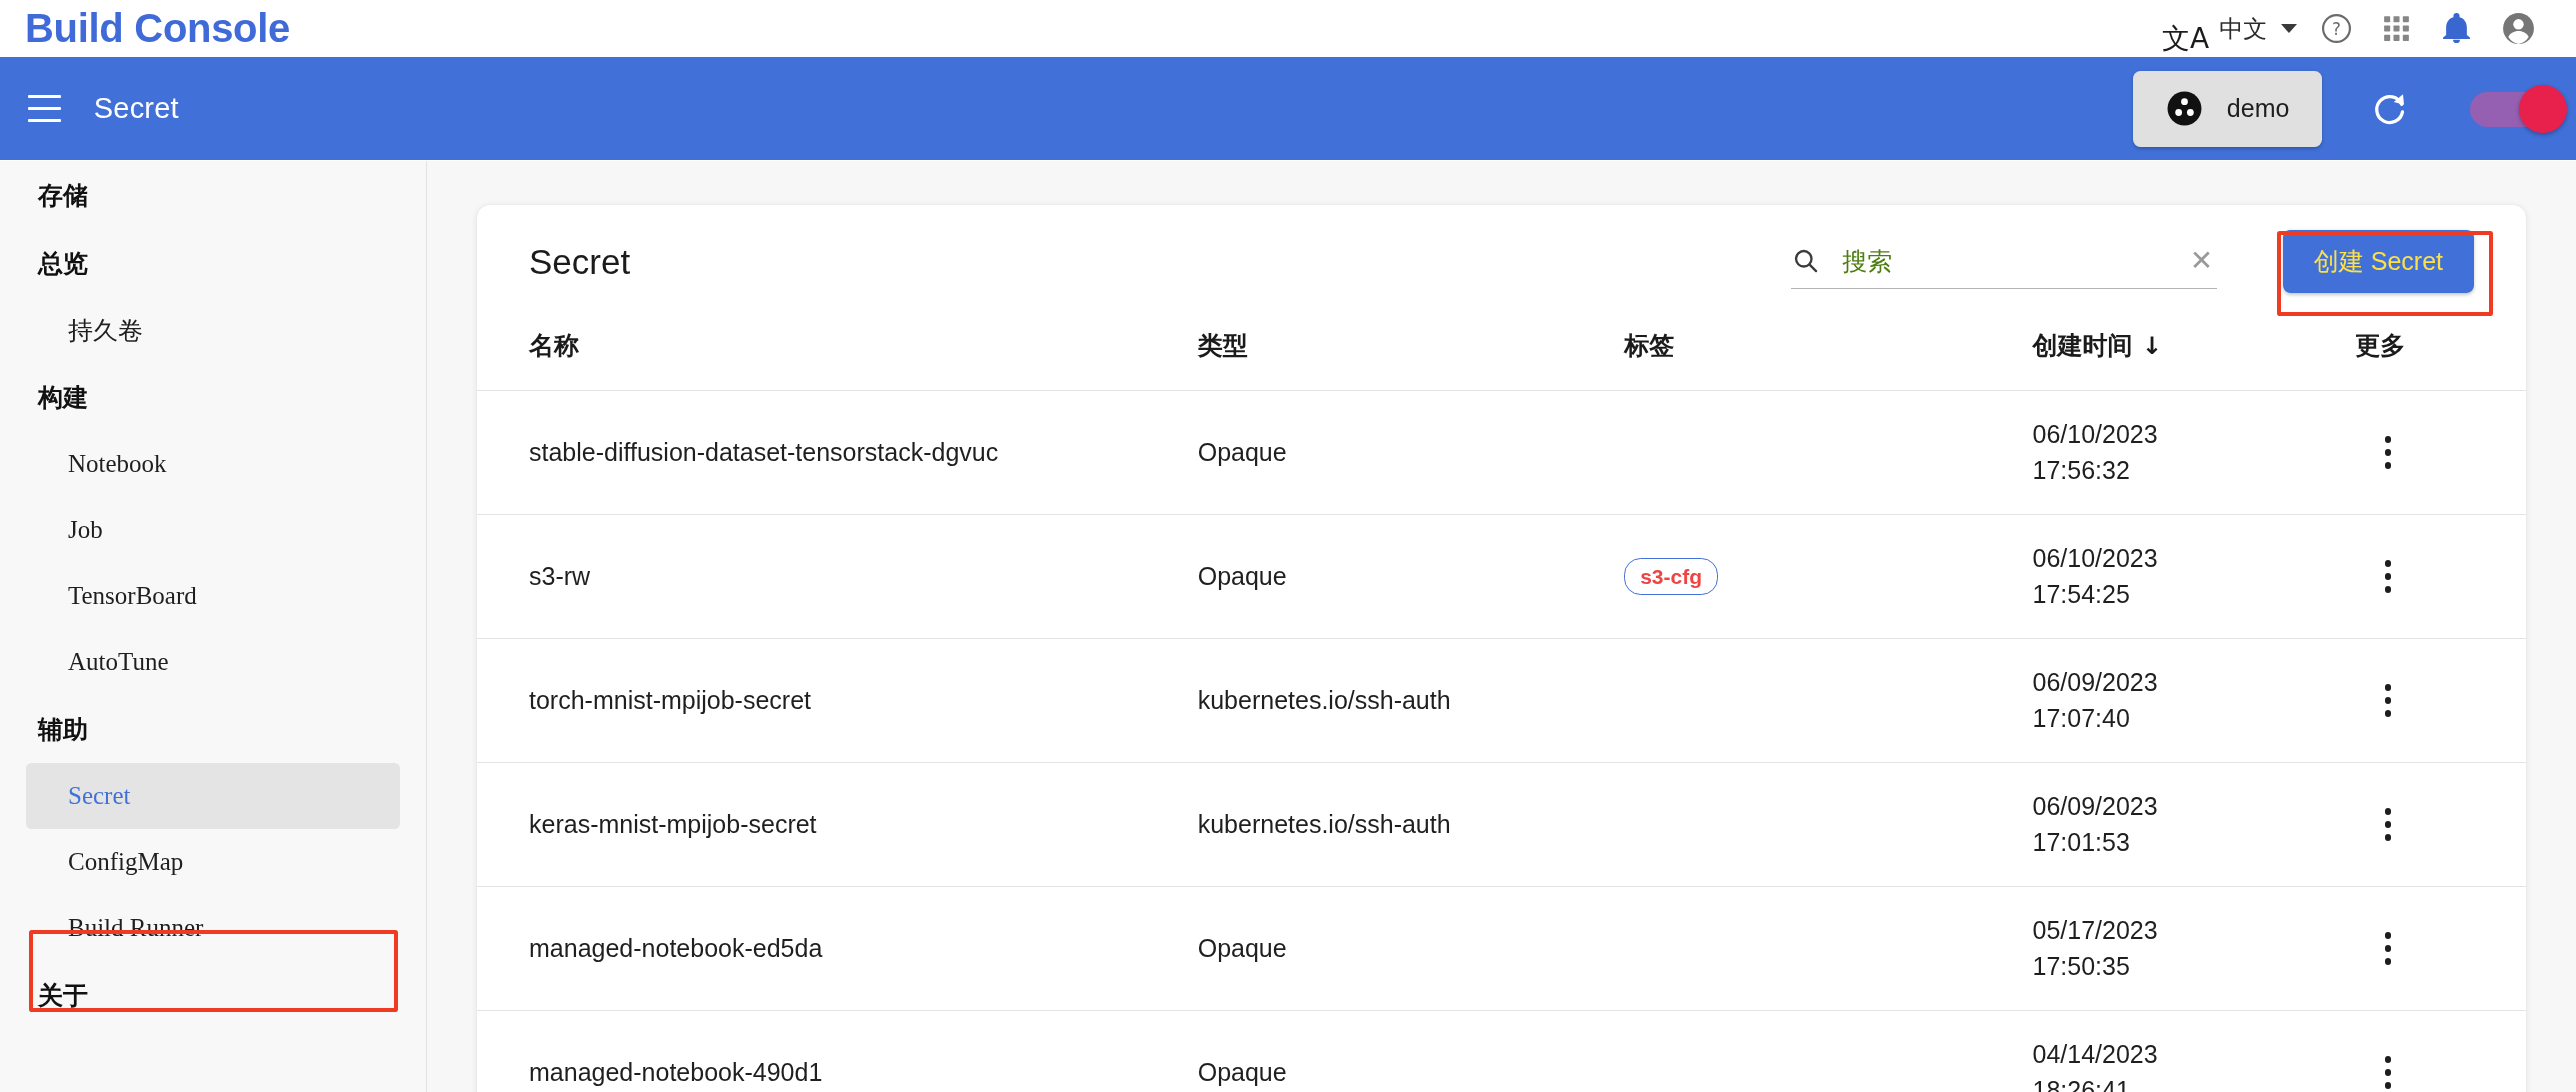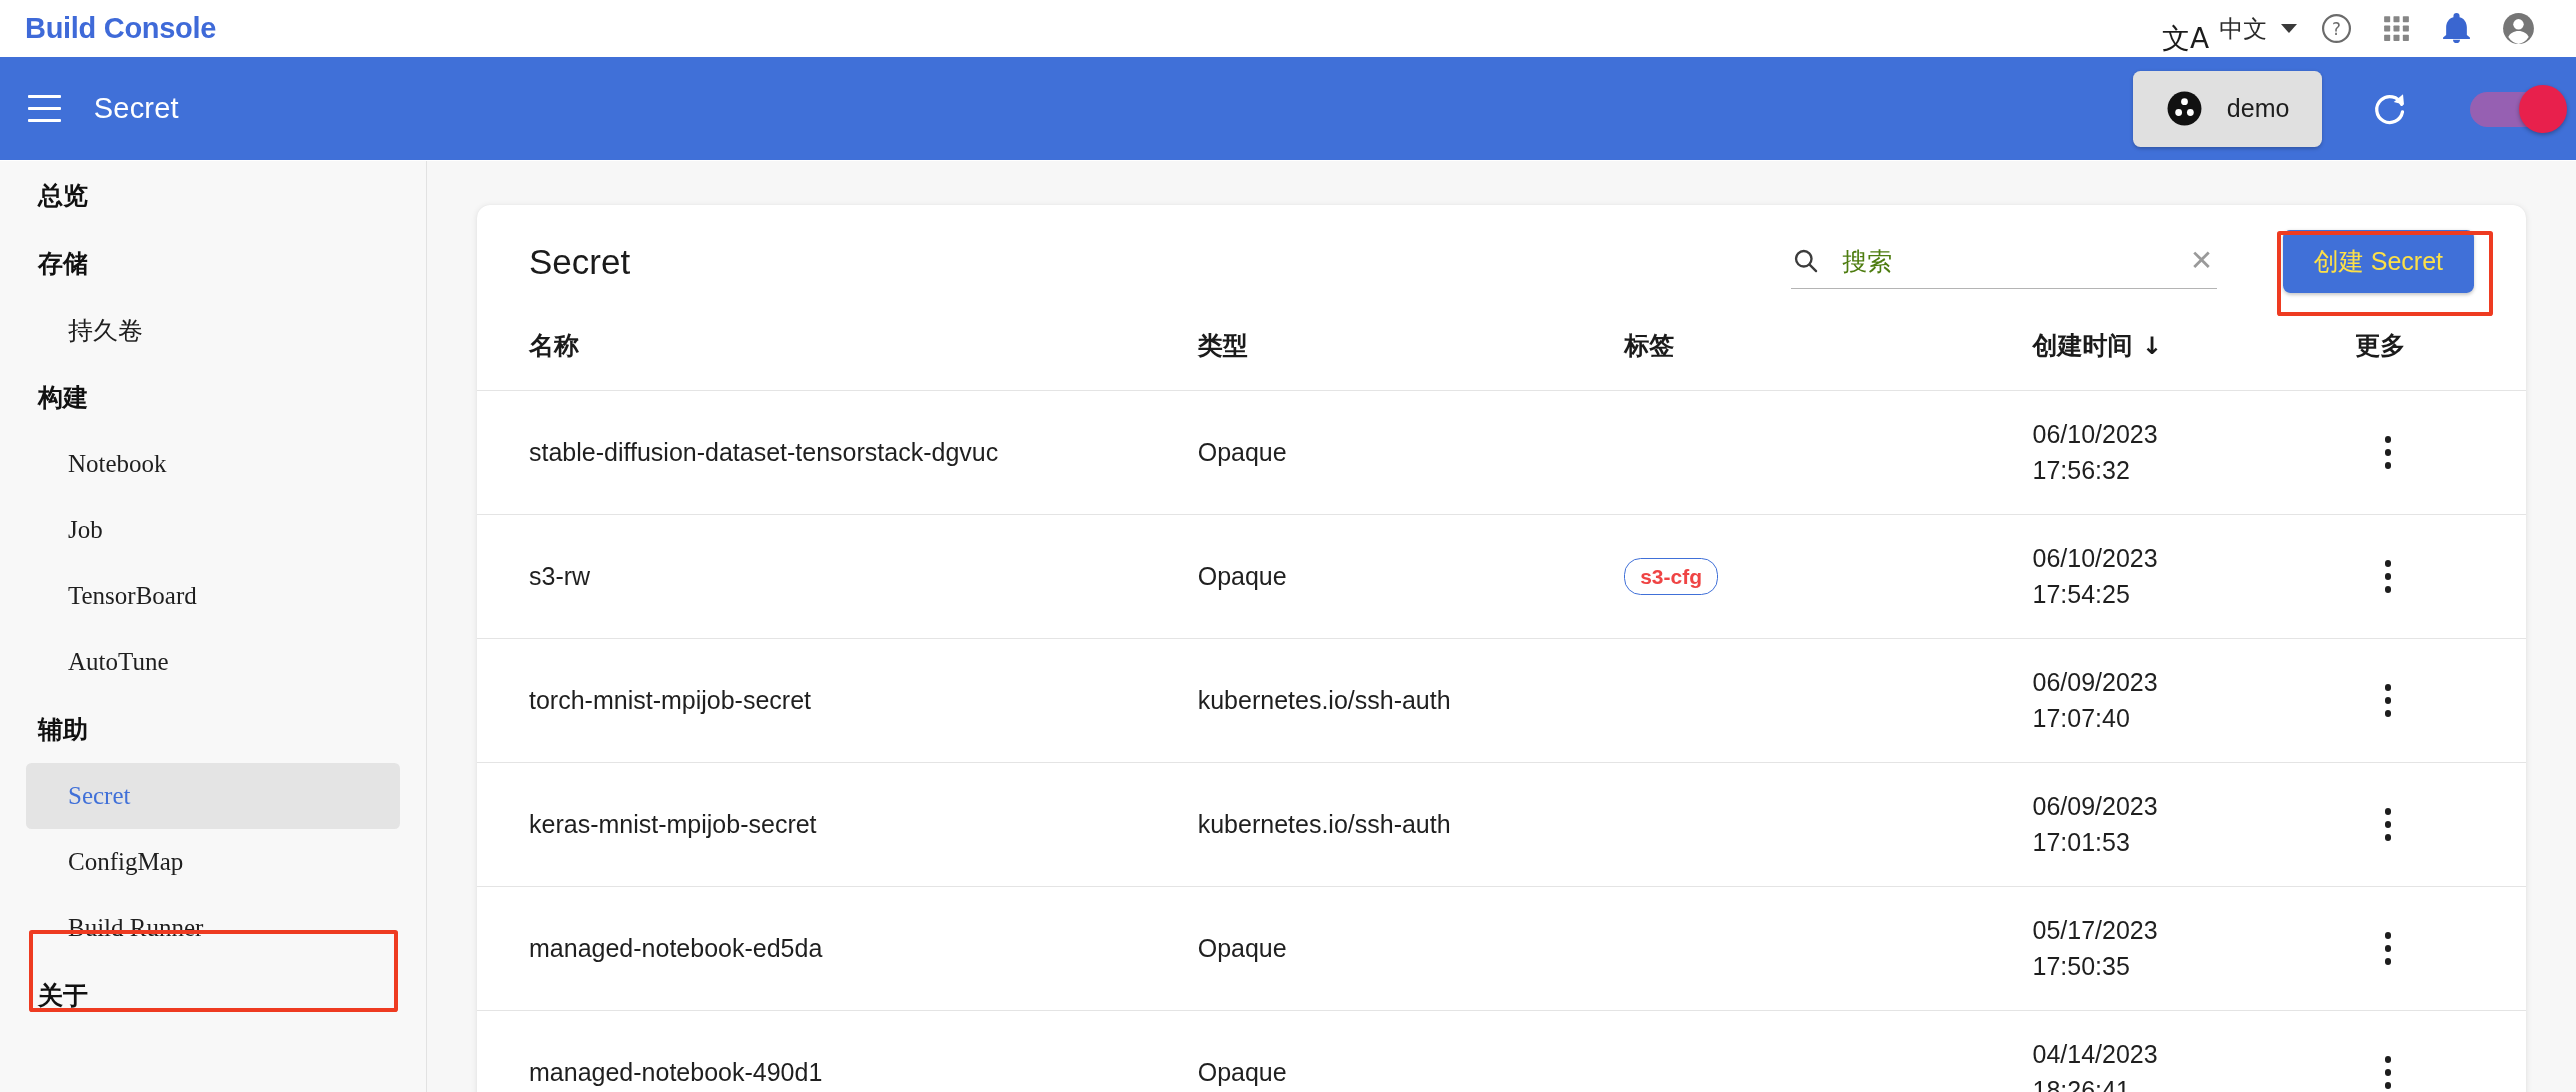--- a/index.html
+++ b/index.html
@@ -17,21 +17,21 @@
     position: absolute;
     left: 0; top: 0;
     width: 2576px; height: 57px;
     background: #ffffff;
     display: flex;
     align-items: center;
     z-index: 5;
   }
   .brand-title {
     margin-left: 25px;
-    font-size: 29px;
+    font-size: 40px;
     font-weight: bold;
     color: #3f6ad8;
     letter-spacing: -0.3px;
     white-space: nowrap;
     text-align: right;
   }
   .brand-spacer { flex: 1; }
   .brand-actions {
     display: flex;
     align-items: center;
@@ -426,22 +426,22 @@
   <div class="toggle">
     <div class="toggle-track"></div>
     <div class="toggle-knob"></div>
   </div>
 </div>
 
 <div class="body-area">
 
   <nav class="sidebar">
     <div id="nav-list">
+        <div class="nav-group">存储</div>
         <div class="nav-group">总览</div>
-        <div class="nav-group">存储</div>
         <div class="nav-item">持久卷</div>
         <div class="nav-group">构建</div>
         <div class="nav-item">Notebook</div>
         <div class="nav-item">Job</div>
         <div class="nav-item">TensorBoard</div>
         <div class="nav-item">AutoTune</div>
         <div class="nav-group">辅助</div>
         <div class="nav-item active">Secret</div>
         <div class="nav-item">ConfigMap</div>
         <div class="nav-item">Build Runner</div>

